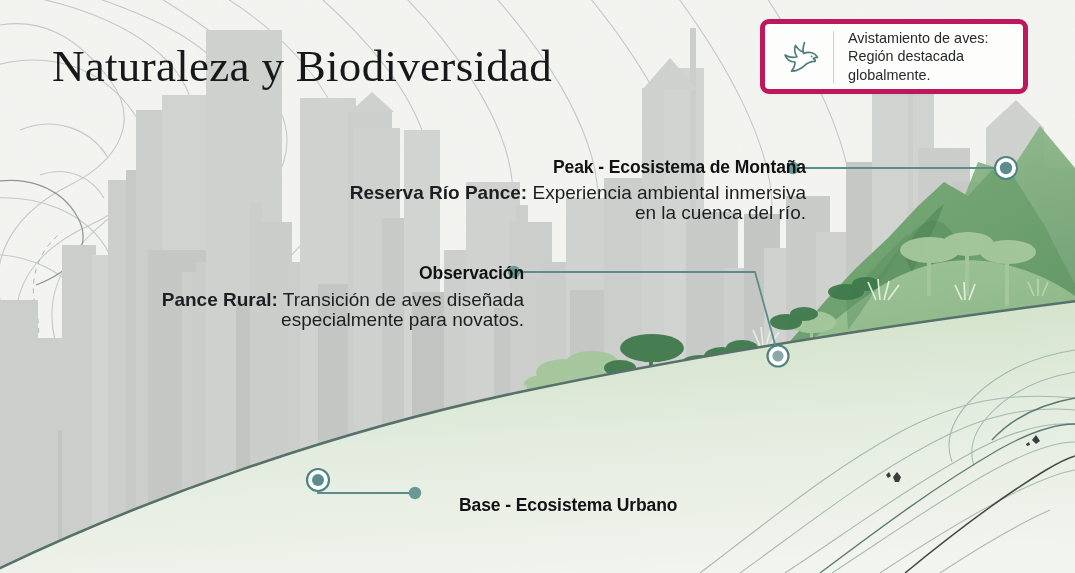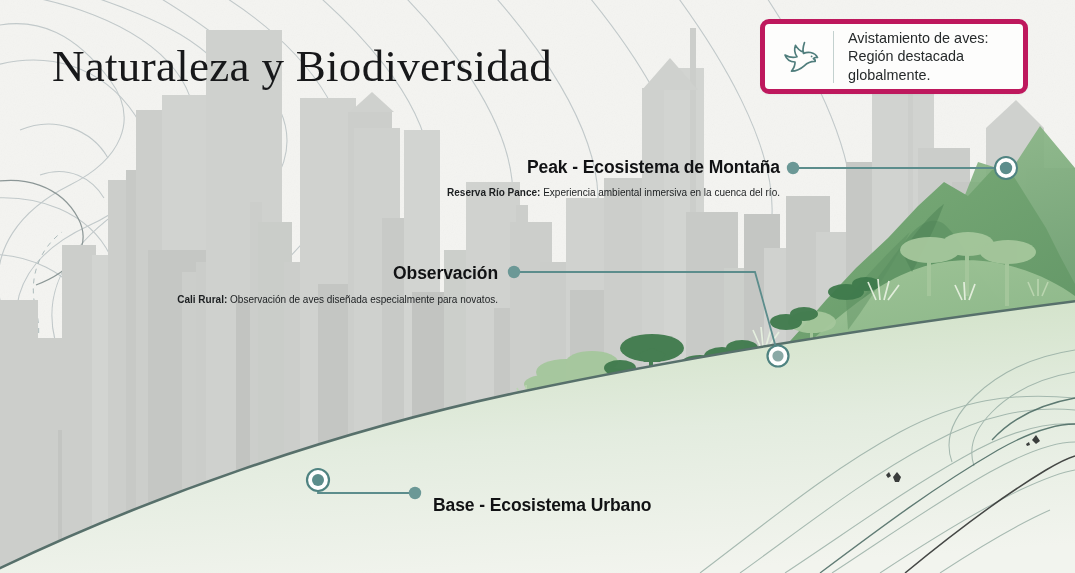--- a/index.html
+++ b/index.html
@@ -66,30 +66,30 @@
     margin: 0 14px 0 8px;
   }
   #badge .btext {
     font-size: 14.4px;
     line-height: 18.5px;
     color: #262a2b;
     white-space: pre-line;
   }
 
   
-  .callout { position: absolute; }
+  .callout { position: absolute; margin-left: 26px; }
   .callout .heading {
     font-size: 17.5px;
     font-weight: bold;
     color: #111214;
     white-space: nowrap;
     letter-spacing: -0.1px;
   }
   .callout .body {
-    font-size: 10px;
+    font-size: 19px;
     line-height: 19.6px;
     color: #1c1f21;
   }
   .callout .body b { font-weight: bold; }
 
   #callout-peak {
     left: 300px; top: 157px;
     width: 480px;
     text-align: right;
   }
@@ -397,21 +397,21 @@
   <div class="callout" id="callout-peak">
     <div class="heading">Peak - Ecosistema de Montaña</div>
     <div class="body">
       <b>Reserva Río Pance:</b><span> Experiencia ambiental inmersiva en la cuenca del río.</span>
     </div>
   </div>
 
   <div class="callout" id="callout-trans">
     <div class="heading">Observación</div>
     <div class="body">
-      <b>Cali Rural:</b><span> Observación de aves diseñada especialmente para novatos.</span>
+      <b>Pance Rural:</b><span> Transición de aves diseñada especialmente para novatos.</span>
     </div>
   </div>
 
   <div class="callout" id="callout-base">
     <div class="heading">Base - Ecosistema Urbano</div>
   </div>
 
 </div>
 
 </body></html>

